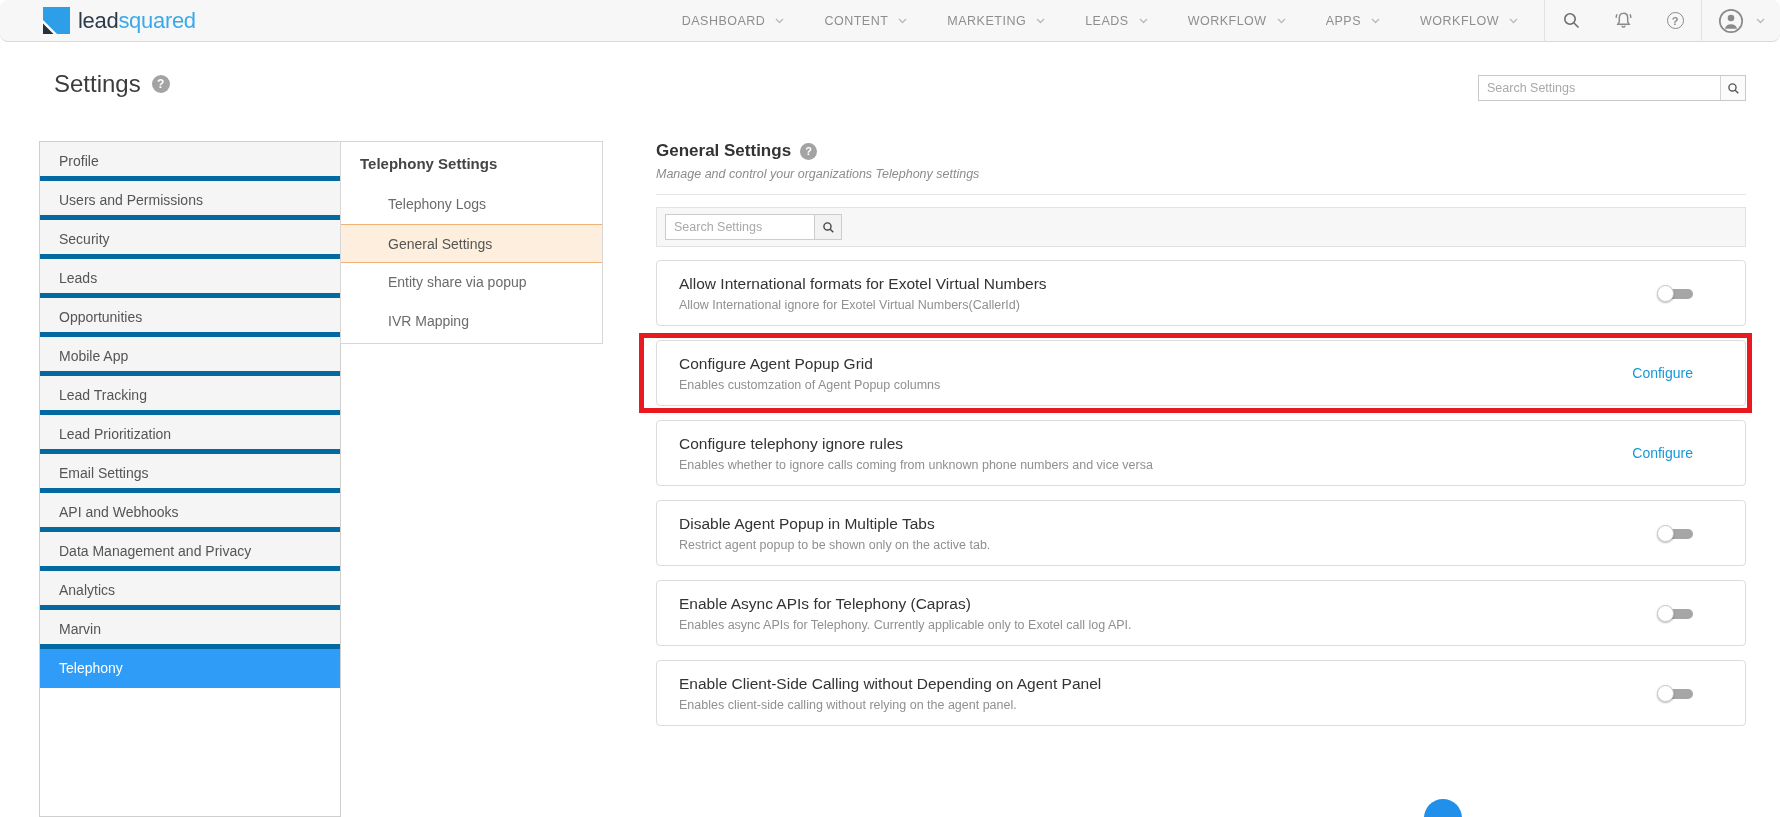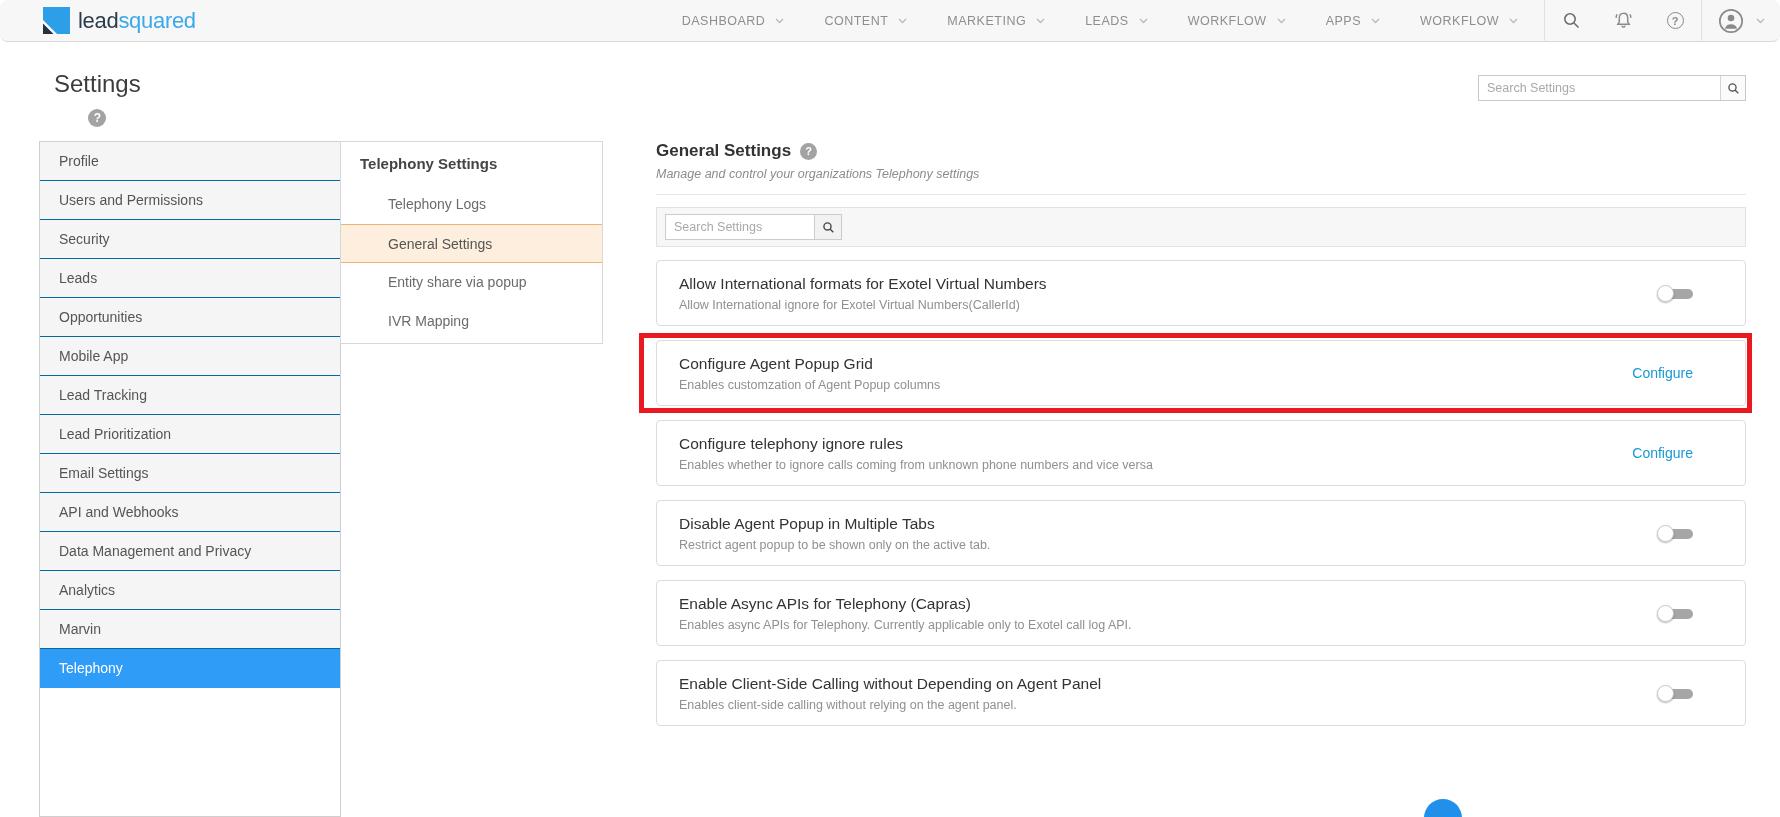--- a/index.html
+++ b/index.html
@@ -25,38 +25,38 @@
   .nav-icons { display:flex; align-items:center; height:100%; }
   .nav-sep { width:1px; height:42px; background:#e2e2e2; }
   .icon-btn { width:52px; display:flex; justify-content:center; align-items:center; cursor:pointer; }
   .q-circle { width:17px; height:17px; border:1.5px solid #8a8a8a; border-radius:50%;
     color:#8a8a8a; font-size:11px; font-weight:700; display:inline-flex;
     align-items:center; justify-content:center; }
   .q-circle::after { content:"?"; }
   .profile { display:flex; align-items:center; gap:12px; width:78px; justify-content:center; cursor:pointer; }
 
   
-  .page-title-row { position:absolute; left:54px; top:70px; display:flex; align-items:center; gap:11px;flex-direction:column; }
+  .page-title-row { position:absolute; left:54px; top:70px; display:flex; align-items:center; gap:11px; }
   .page-title { font-size:24px; color:#3c3c3c; }
   .help-badge { width:18px; height:18px; border-radius:50%; background:#a3a3a3; color:#fff;
     font-size:12px; font-weight:700; display:inline-flex; align-items:center; justify-content:center; }
   .help-badge::after { content:"?"; }
   .top-search { position:absolute; right:34px; top:75px; width:268px; height:26px;
     border:1px solid #c9c9c9; background:#fff; display:flex; }
   .top-search input { flex:1; border:none; outline:none; padding:0 8px; font-size:12.5px;
     color:#555; font-family:"Liberation Sans", sans-serif; background:transparent; }
   .top-search input::placeholder { color:#a9a9a9; }
   .top-search .mini-btn { width:25px; border-left:1px solid #d4d4d4; background:#fbfbfb;
     display:flex; align-items:center; justify-content:center; cursor:pointer; }
 
   
   .sidebar { position:absolute; left:39px; top:141px; width:302px; height:676px;
     background:#fff; border:1px solid #cfcfcf; }
   .side-item { height:39px; line-height:38px; padding-left:19px; background:#f5f5f5;
-    border-bottom:1px solid #0369a1; font-size:14px; color:#555; cursor:pointer; }
+    border-bottom:5px solid #0369a1; font-size:14px; color:#555; cursor:pointer; }
   .side-item.selected { background:#2f9cf7; color:#fff; border-bottom-color:#2f9cf7; }
 
   
   .submenu { position:absolute; left:340px; top:141px; width:263px; background:#fff;
     border:1px solid #d7d7d7; padding-bottom:2px; }
   .submenu-header { padding:13px 0 13px 19px; font-size:15px; font-weight:700; color:#454545; }
   .submenu-item { height:39px; line-height:39px; padding-left:47px; font-size:14px;
     color:#6b6b6b; cursor:pointer; }
   .submenu-item.selected { background:#fdeedd; border-top:1px solid #f0b277;
     border-bottom:1px solid #f0b277; color:#555; }

